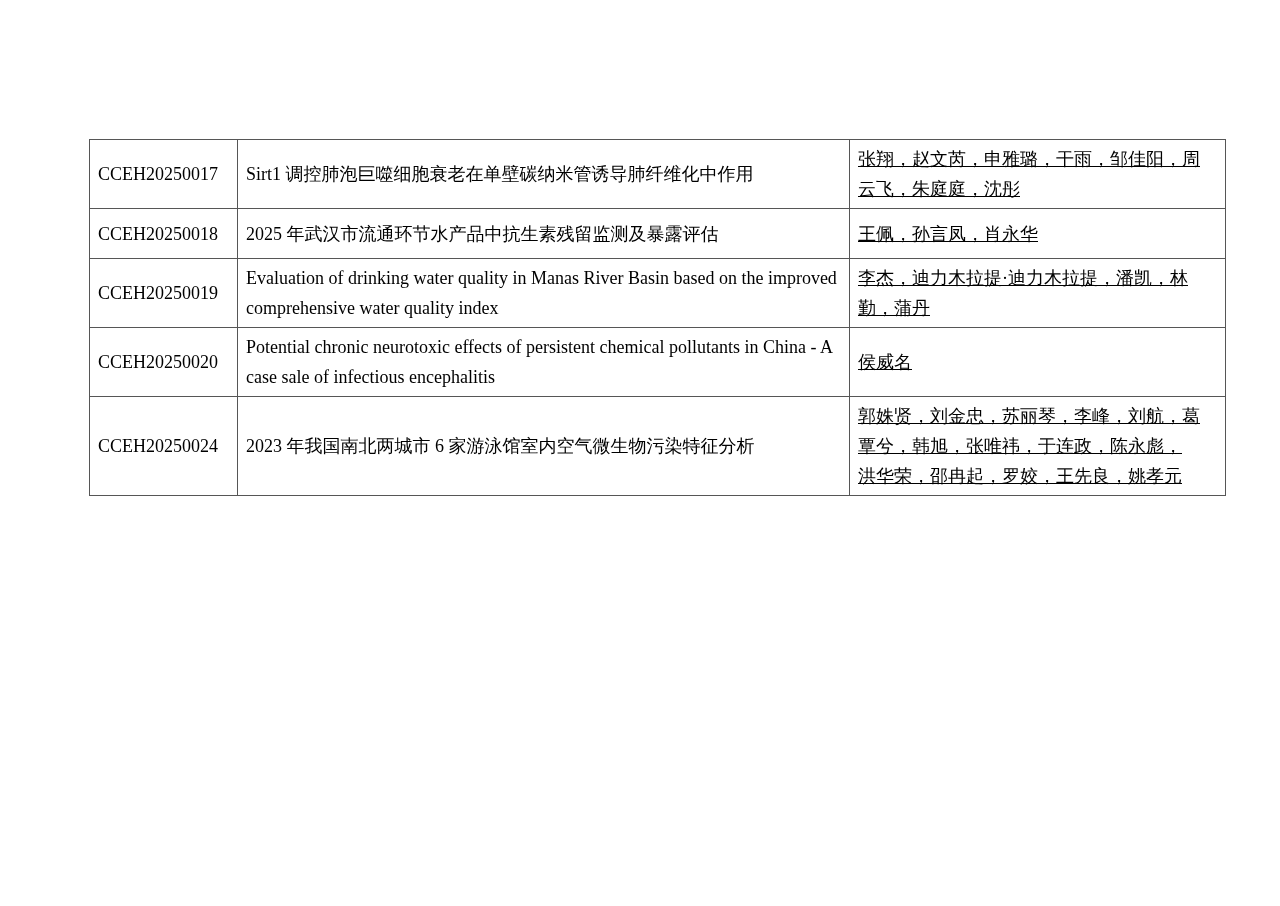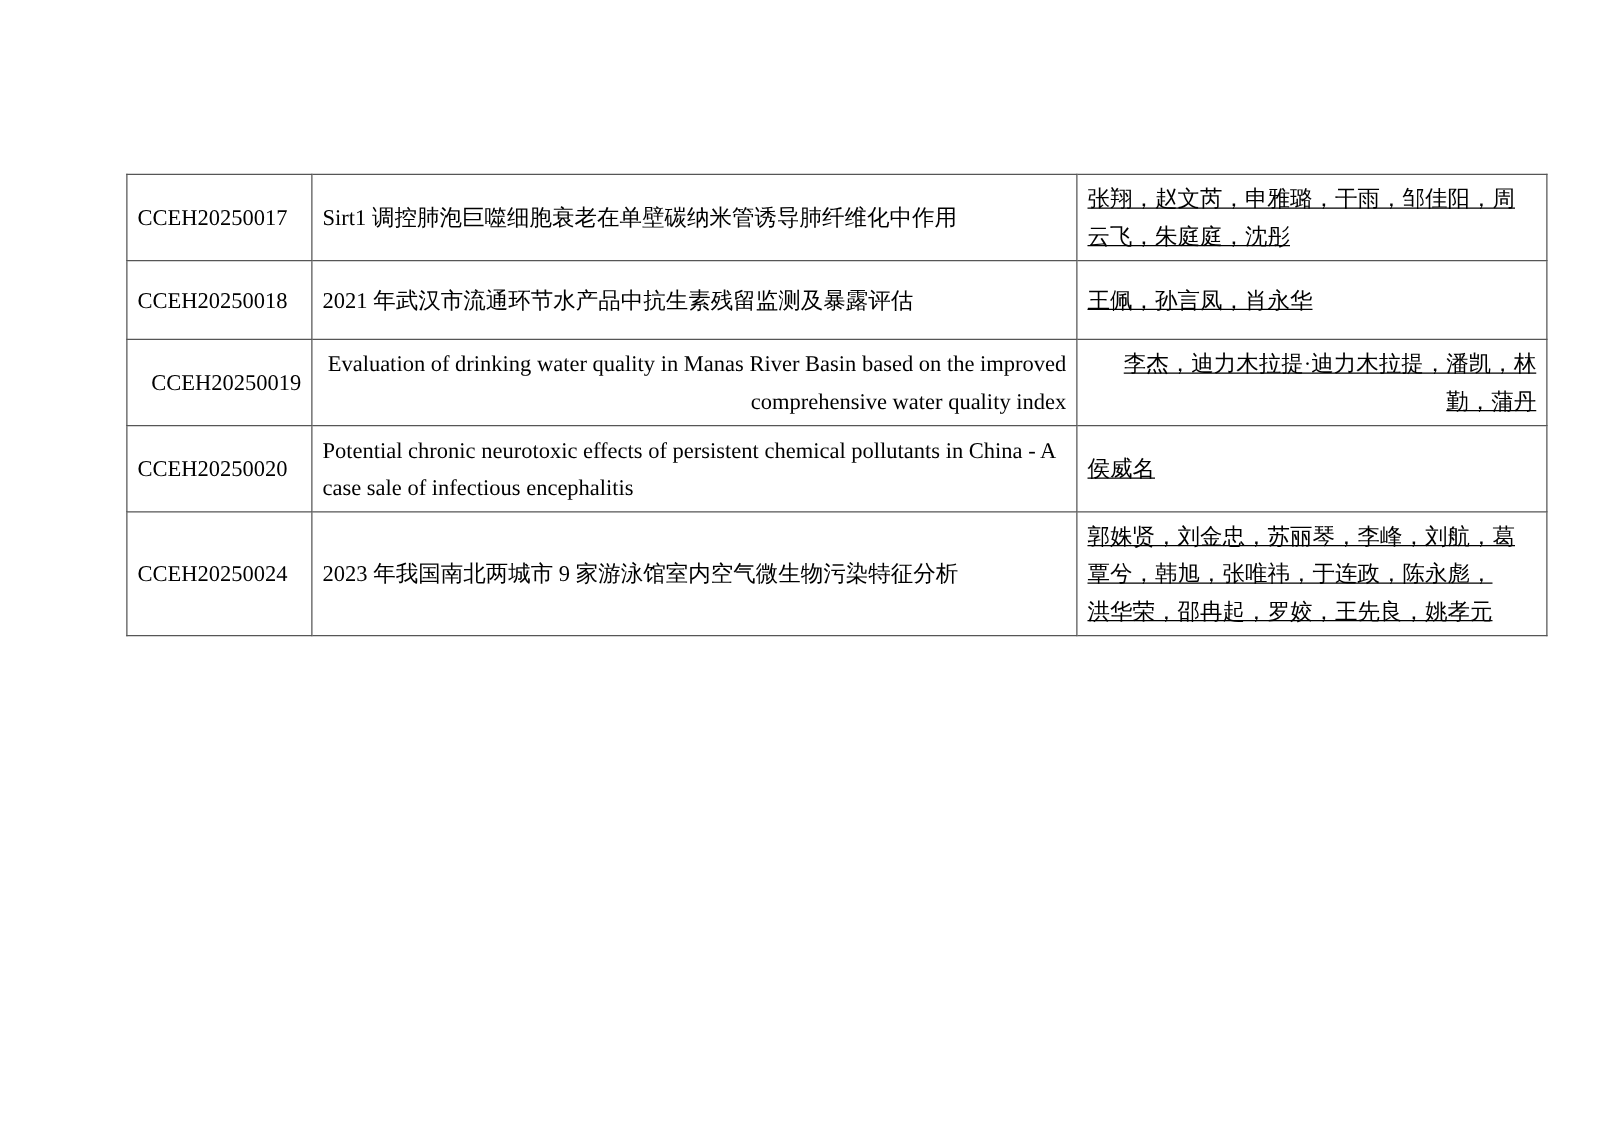--- a/index.html
+++ b/index.html
@@ -13,21 +13,21 @@
   }
   .page {
     position: relative;
     width: 1280px;
     height: 906px;
     background: #ffffff;
     overflow: hidden;
   }
   table.manuscript-table {
     position: absolute;
-    left: 101px;
+    left: 89px;
     top: 139px;
     width: 1136px;
     border-collapse: collapse;
     table-layout: fixed;
   }
   table.manuscript-table col.c-id      { width: 148px; }
   table.manuscript-table col.c-title   { width: 612px; }
   table.manuscript-table col.c-authors { width: 376px; }
   table.manuscript-table td {
     border: 1px solid #565656;
@@ -36,22 +36,22 @@
     color: #000000;
     vertical-align: middle;
     padding: 4px 8px 4px 8px;
     overflow: hidden;
   }
   td.col-id      { padding-left: 9px; }
   td.col-title   { padding-right: 14px; }
   td.col-authors { white-space: pre-wrap; padding-right: 6px; text-decoration: underline; }
   
   tr:nth-child(1) { height: 66px; }
-  tr:nth-child(2) { height: 63px; }
-  tr:nth-child(3) { height: 66px; text-align: right; }
+  tr:nth-child(2) { height: 50px; }
+  tr:nth-child(3) { height: 66px; }
   tr:nth-child(4) { height: 66px; }
   tr:nth-child(5) { height: 66px; }
   tr:nth-child(6) { height: 64px; }
   tr:nth-child(7) { height: 67px; }
   tr:nth-child(8) { height: 76px; }
   tr:nth-child(9) { height: 63px; }
 </style>
 </head>
 <body>
 
@@ -63,34 +63,34 @@
       <col class="c-authors">
     </colgroup>
     <tbody>
       <tr>
         <td class="col-id">CCEH20250017</td>
         <td class="col-title">Sirt1 调控肺泡巨噬细胞衰老在单壁碳纳米管诱导肺纤维化中作用</td>
         <td class="col-authors">张翔，赵文芮，申雅璐，干雨，邹佳阳，周云飞，朱庭庭，沈彤</td>
       </tr>
       <tr>
         <td class="col-id">CCEH20250018</td>
-        <td class="col-title">2021 年武汉市流通环节水产品中抗生素残留监测及暴露评估</td>
+        <td class="col-title">2025 年武汉市流通环节水产品中抗生素残留监测及暴露评估</td>
         <td class="col-authors">王佩，孙言凤，肖永华</td>
       </tr>
       <tr>
         <td class="col-id">CCEH20250019</td>
         <td class="col-title">Evaluation of drinking water quality in Manas River Basin based on the improved comprehensive water quality index</td>
         <td class="col-authors">李杰，迪力木拉提·迪力木拉提，潘凯，林勤，蒲丹</td>
       </tr>
       <tr>
         <td class="col-id">CCEH20250020</td>
         <td class="col-title">Potential chronic neurotoxic effects of persistent chemical pollutants in China - A case sale of infectious encephalitis</td>
         <td class="col-authors">侯威名</td>
       </tr>
       <tr>
         <td class="col-id">CCEH20250024</td>
-        <td class="col-title">2023 年我国南北两城市 9 家游泳馆室内空气微生物污染特征分析</td>
+        <td class="col-title">2023 年我国南北两城市 6 家游泳馆室内空气微生物污染特征分析</td>
         <td class="col-authors">郭姝贤，刘金忠，苏丽琴，李峰，刘航，葛覃兮，韩旭，张唯祎，于连政，陈永彪，
 洪华荣，邵冉起，罗姣，王先良，姚孝元</td>
       </tr>
     </tbody>
   </table>
 </div>
 
 </body></html>

